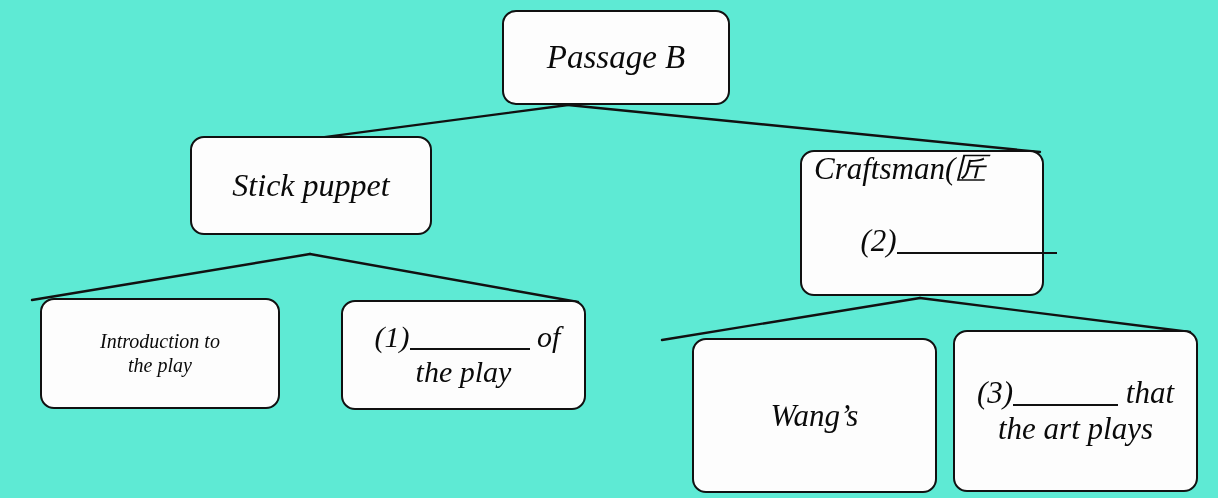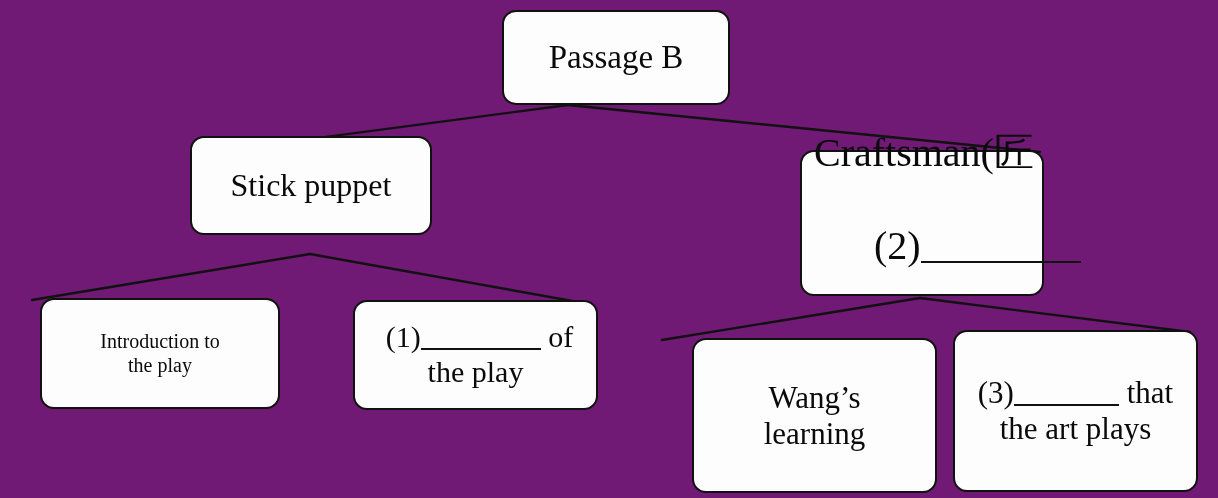--- a/index.html
+++ b/index.html
@@ -4,24 +4,25 @@
 <style>
   html, body {
     margin: 0;
     padding: 0;
     background: #ffffff;
   }
   #canvas {
     position: relative;
     width: 1218px;
     height: 498px;
-    background: #701a75;
+    background: #5eead4;
     overflow: hidden;
     font-family: "Liberation Serif", "DejaVu Serif", serif;
     color: #0a0a0a;
+    font-style: italic;
   }
   #edges {
     position: absolute;
     left: 0;
     top: 0;
     width: 1218px;
     height: 498px;
     pointer-events: none;
   }
   .node {
@@ -44,23 +45,23 @@
   .left .line { text-align: left; padding-left: 10px; }
   .blank {
     display: inline-block;
     border-bottom: 2.5px solid #111111;
     vertical-align: baseline;
     height: 0.92em;
     margin-bottom: -0.1em;
   }
   #n-root      { left: 502px;  top: 10px;  width: 228px; height: 95px;  font-size: 33px; }
   #n-stick     { left: 190px;  top: 136px; width: 242px; height: 99px;  font-size: 32px; }
-  #n-craftsman { left: 800px;  top: 150px; width: 244px; height: 146px; font-size: 40px; }
+  #n-craftsman { left: 800px;  top: 150px; width: 244px; height: 146px; font-size: 31px; }
   #n-intro     { left: 40px;   top: 298px; width: 240px; height: 111px; font-size: 20px; }
-  #n-one       { left: 341px;  top: 300px; width: 245px; height: 110px; font-size: 30px; margin-left: 12px; }
+  #n-one       { left: 341px;  top: 300px; width: 245px; height: 110px; font-size: 30px; }
   #n-learning  { left: 655px;  top: 338px; width: 245px; height: 155px; font-size: 31px; margin-left: 37px; }
   #n-three     { left: 953px;  top: 330px; width: 245px; height: 162px; font-size: 31px; }
   #n-craftsman .line { padding-left: 12px; }
   #n-one .line.l1   { padding-left: 8px; }
   #n-three .line.l1 { padding-left: 0; }
 </style>
 </head>
 <body>
 
 <div id="canvas">
@@ -96,21 +97,20 @@
     <span class="line">the play</span>
   </div>
 
   <div class="node center" id="n-one">
     <span class="line l1"><span>(1)</span><span class="blank" style="width:120px"></span><span> of</span></span>
     <span class="line">the play</span>
   </div>
 
   <div class="node center" id="n-learning">
     <span class="line">Wang’s</span>
-    <span class="line">learning</span>
   </div>
 
   <div class="node center" id="n-three">
     <span class="line l1"><span>(3)</span><span class="blank" style="width:105px"></span><span> that</span></span>
     <span class="line">the art plays</span>
   </div>
 
 </div>
 
 </body></html>

